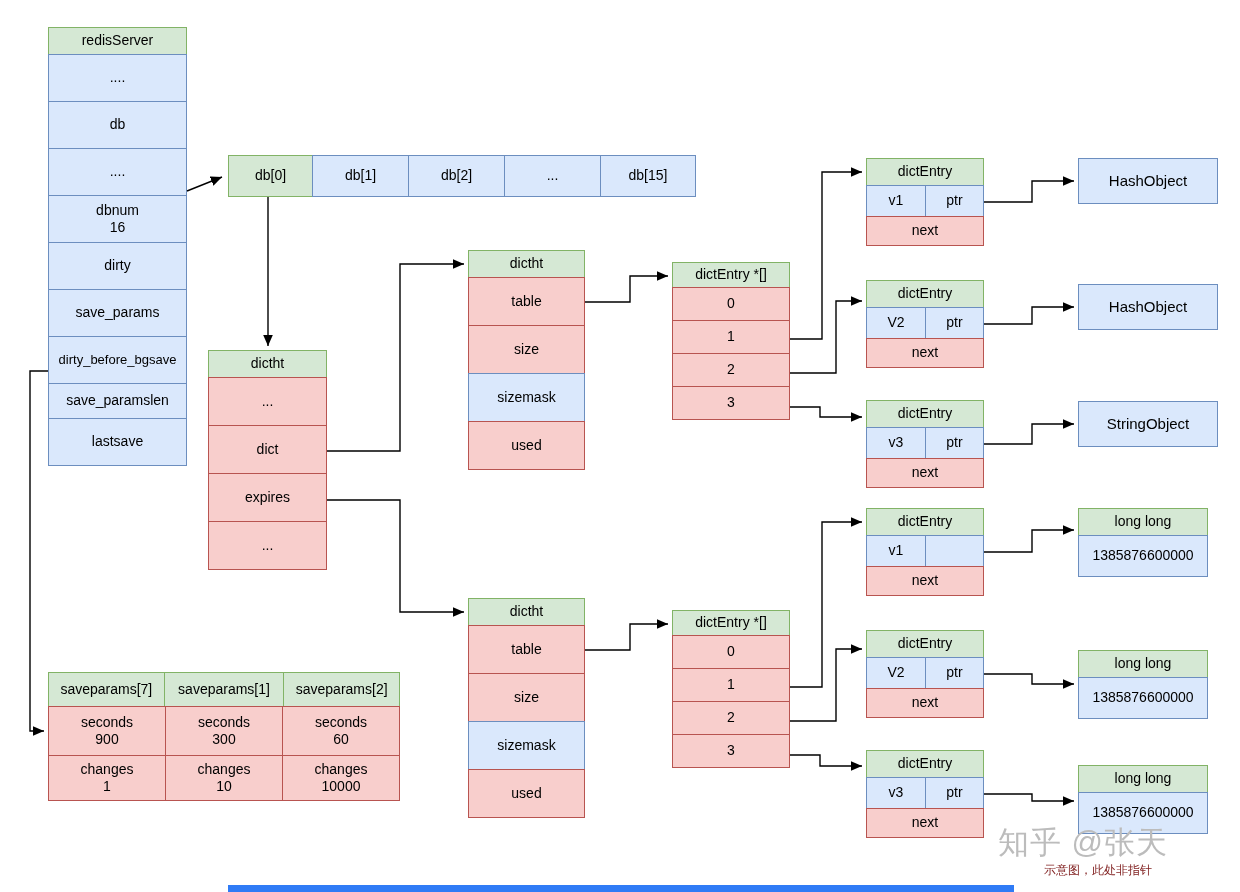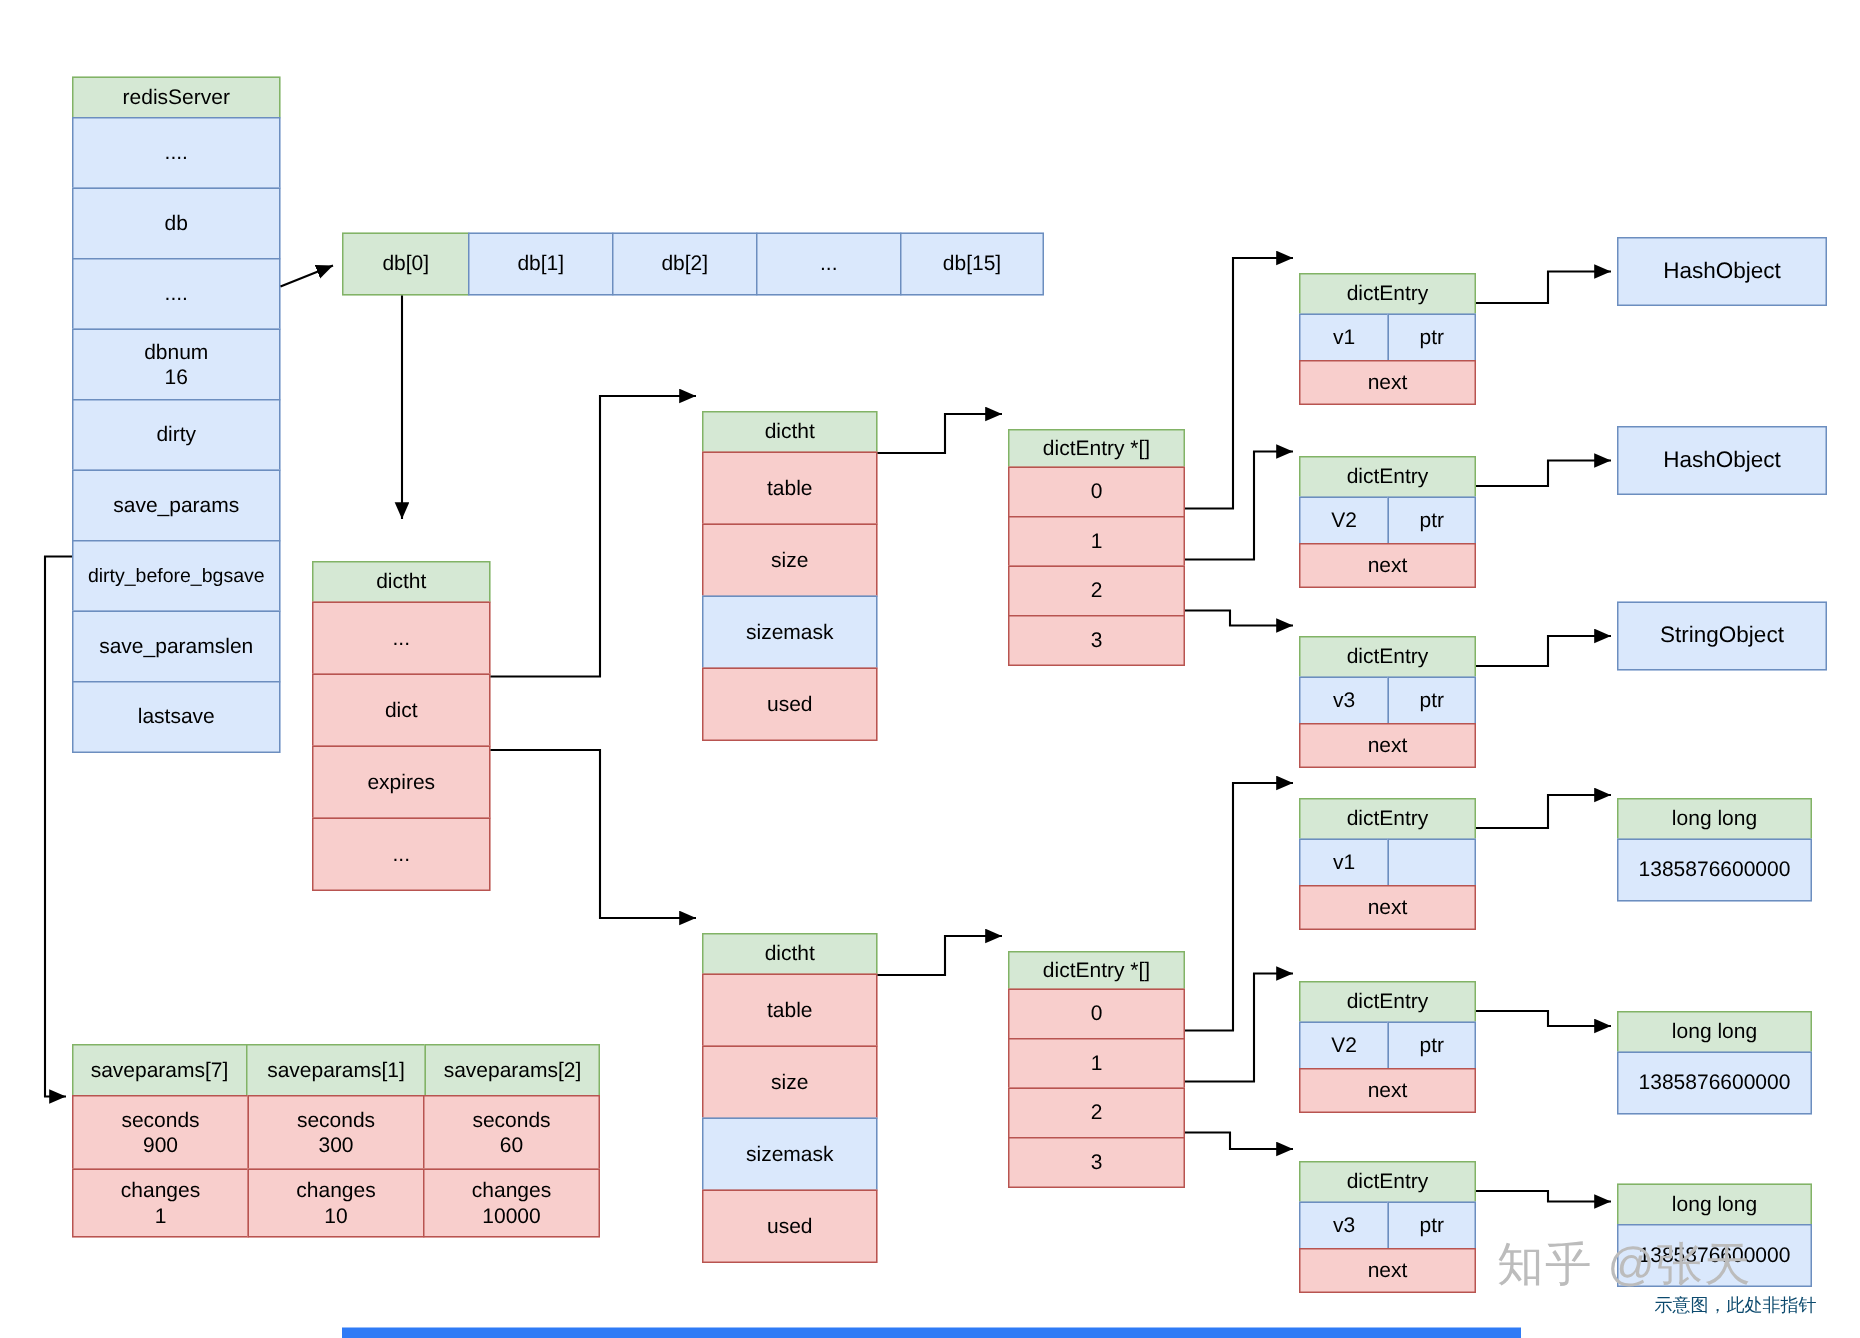--- a/index.html
+++ b/index.html
@@ -9,35 +9,35 @@
     font-family:"Liberation Sans","DejaVu Sans",sans-serif; color:#000;
   }
   .cell {
     display:flex; align-items:center; justify-content:center;
     text-align:center; border:1px solid #999; font-size:14px;
     white-space:pre-line; line-height:1.25; background:#fff;
   }
   .green { background:#d5e8d4; border-color:#82b366; }
   .blue  { background:#dae8fc; border-color:#6c8ebf; }
   .red   { background:#f8cecc; border-color:#b85450; }
-  .vtable { position:absolute; display:flex; flex-direction:column;margin-top:24px; }
+  .vtable { position:absolute; display:flex; flex-direction:column; }
   .vtable > .cell + .cell,
   .vtable > .hrow + .cell,
   .vtable > .cell + .hrow,
   .vtable > .hrow + .hrow { margin-top:-1px; }
   .hrow { display:flex;border-radius:11px; }
   .hrow > .cell + .cell { margin-left:-1px; }
   .abs { position:absolute; }
   svg.arrows { position:absolute; left:0; top:0; z-index:10; pointer-events:none; }
   .watermark-brand {
     position:absolute; left:998px; top:822px; font-size:31px;
     color:#bcbcbc; letter-spacing:1px; font-weight:500;
   }
   .watermark-note {
-    position:absolute; left:1103px; top:862px; font-size:12px; color:#0c4a6e;
+    position:absolute; left:1044px; top:862px; font-size:12px; color:#7f1d1d;
   }
   .bottom-bar {
     position:absolute; left:228px; top:885px; width:786px; height:7px;
     background:#2f7bf6;
   }
 </style>
 </head>
 <body>
 
 <svg class="arrows" width="1240" height="892">
@@ -81,21 +81,21 @@
 <div class="vtable" style="left:48px;top:27px;width:139px">
   <div class="cell green" style="height:28px">redisServer</div>
   <div class="cell blue" style="height:48px">....</div>
   <div class="cell blue" style="height:48px">db</div>
   <div class="cell blue" style="height:48px">....</div>
   <div class="cell blue" style="height:48px">dbnum
 16</div>
   <div class="cell blue" style="height:48px">dirty</div>
   <div class="cell blue" style="height:48px">save_params</div>
   <div class="cell blue" style="height:48px;font-size:13px">dirty_before_bgsave</div>
-  <div class="cell blue" style="height:48px">save_paramslen</div>
+  <div class="cell blue" style="height:36px">save_paramslen</div>
   <div class="cell blue" style="height:48px">lastsave</div>
 </div>
 
 <div class="abs hrow" style="left:228px;top:155px">
   <div class="cell green" style="width:85px;height:42px">db[0]</div>
   <div class="cell blue" style="width:97px;height:42px">db[1]</div>
   <div class="cell blue" style="width:97px;height:42px">db[2]</div>
   <div class="cell blue" style="width:97px;height:42px">...</div>
   <div class="cell blue" style="width:96px;height:42px">db[15]</div>
 </div>

